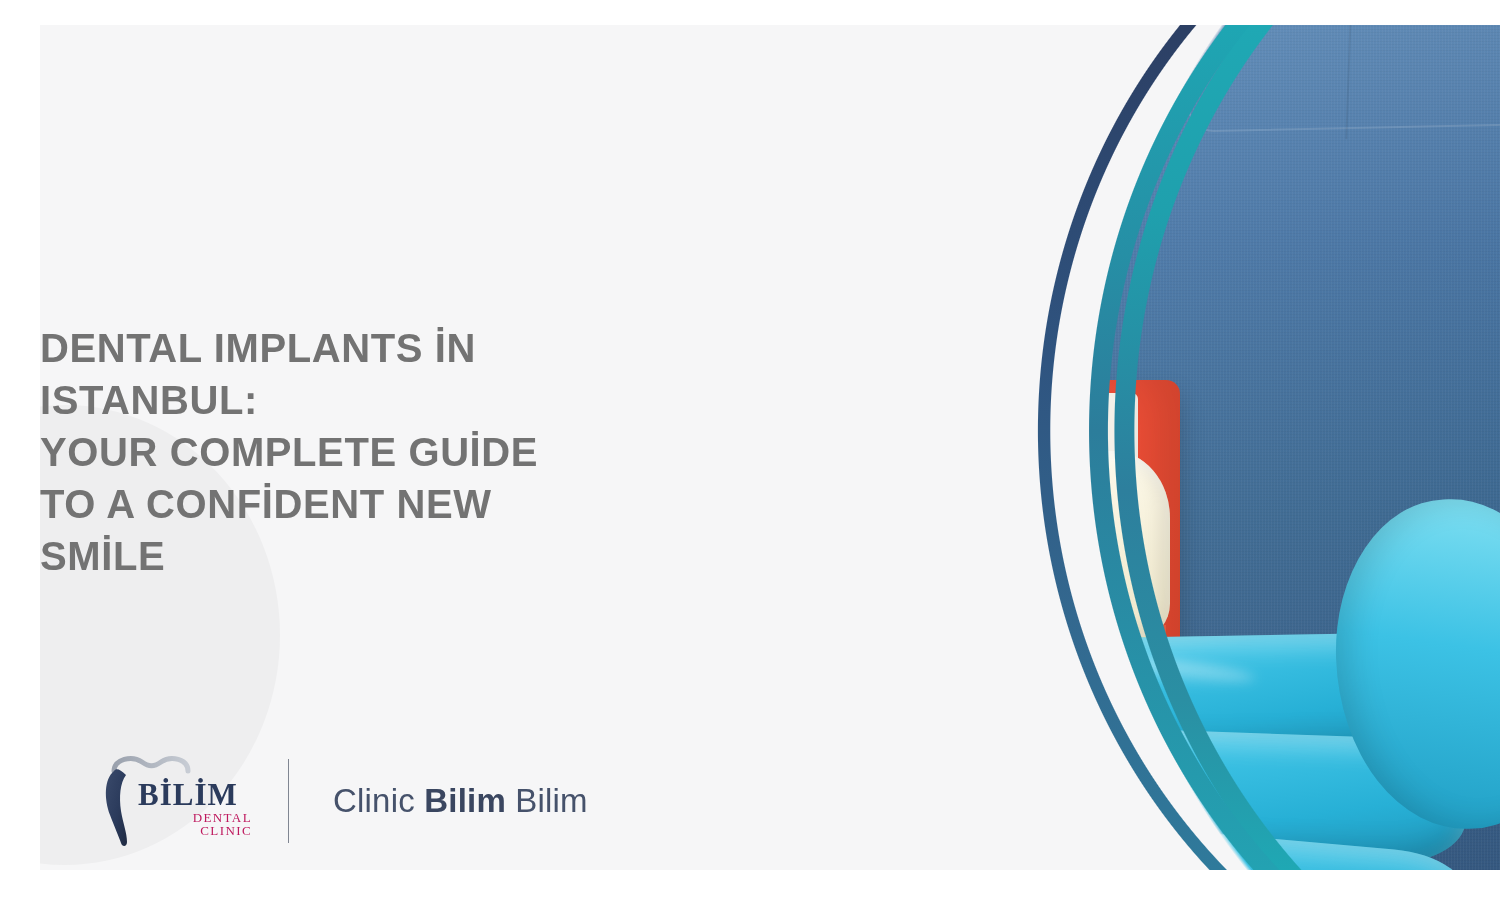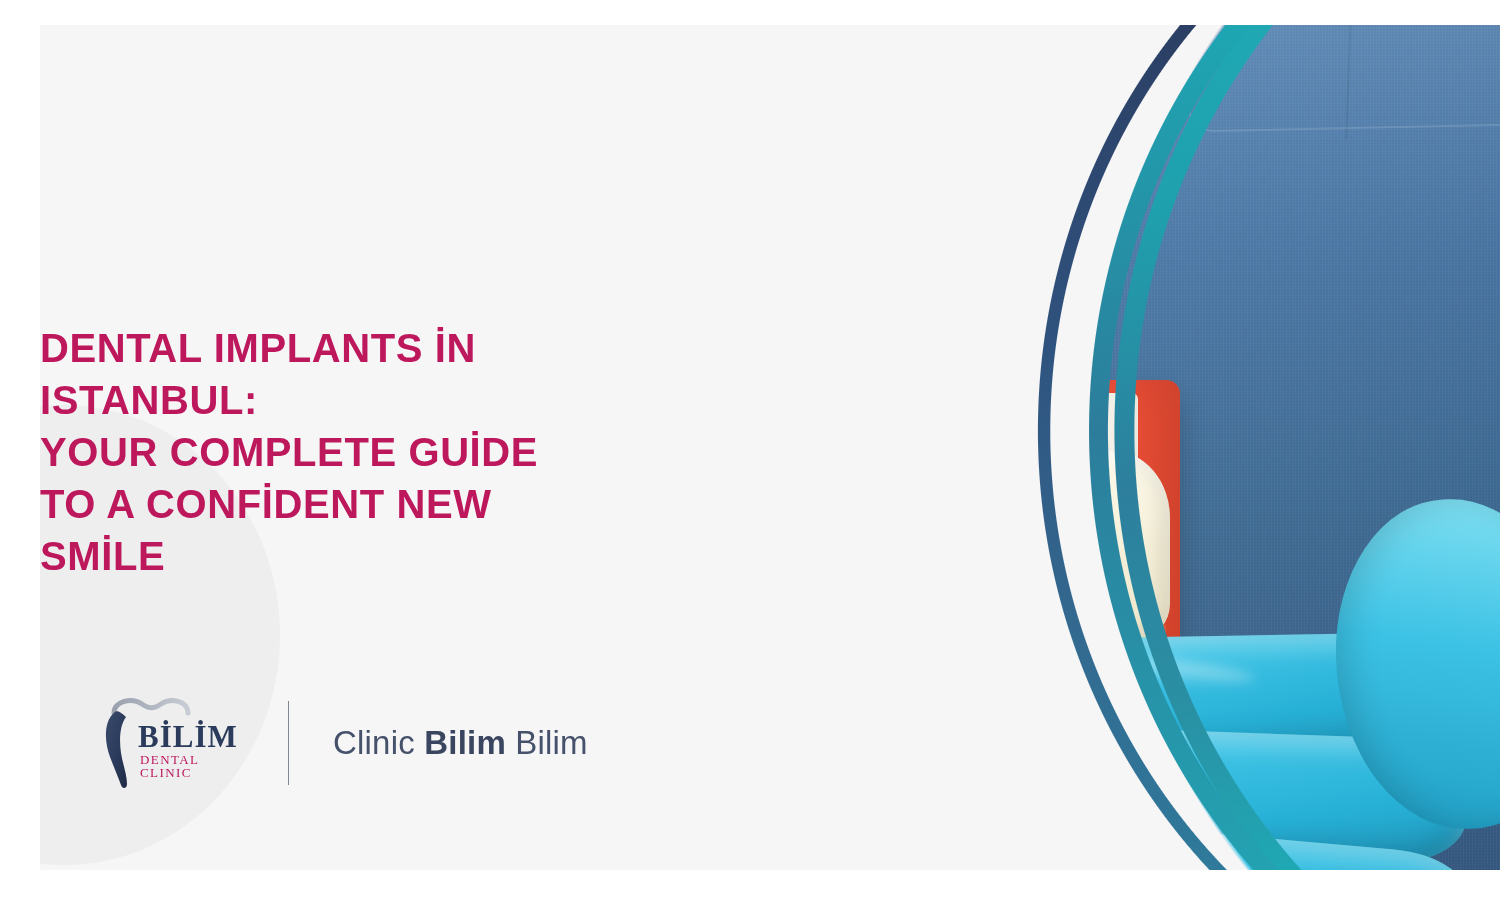--- a/index.html
+++ b/index.html
@@ -204,29 +204,29 @@
   #teal-fill{
     position:absolute;left:425px;top:0;width:300px;height:420px;
     background:linear-gradient(170deg,#21adb7 0%,#22a6b2 55%,#2598a8 100%);
     -webkit-mask-image:radial-gradient(105% 130% at 206% 58%, #000 59.4%, transparent 59.5%);
     mask-image:radial-gradient(105% 130% at 206% 58%, #000 59.4%, transparent 59.5%);
   }
 
   
   #headline{
     position:absolute;left:0px;top:270px;width:620px;
-    color:#be185d;
+    color:#737373;
     font-size:40px;line-height:1.30;letter-spacing:.6px;font-weight:700;
     text-transform:uppercase;
   }
   #headline .ln{display:block;white-space:pre;}
 
   
   #logo-lockup{
-    position:absolute;left:52px;top:670px;display:flex;align-items:center;
+    position:absolute;left:52px;top:728px;display:flex;align-items:center;text-align:right;
   }
   #logo-mark{position:relative;width:160px;height:96px;}
   #logo-mark svg{position:absolute;left:0;top:0;}
   .mark-bilim{
     position:absolute;left:46px;top:26px;
     font-family:"Liberation Serif",serif;font-weight:700;font-size:31px;
     letter-spacing:1px;color:#2b3b5c;line-height:1;
   }
   .mark-sub{
     position:absolute;left:48px;top:58px;

